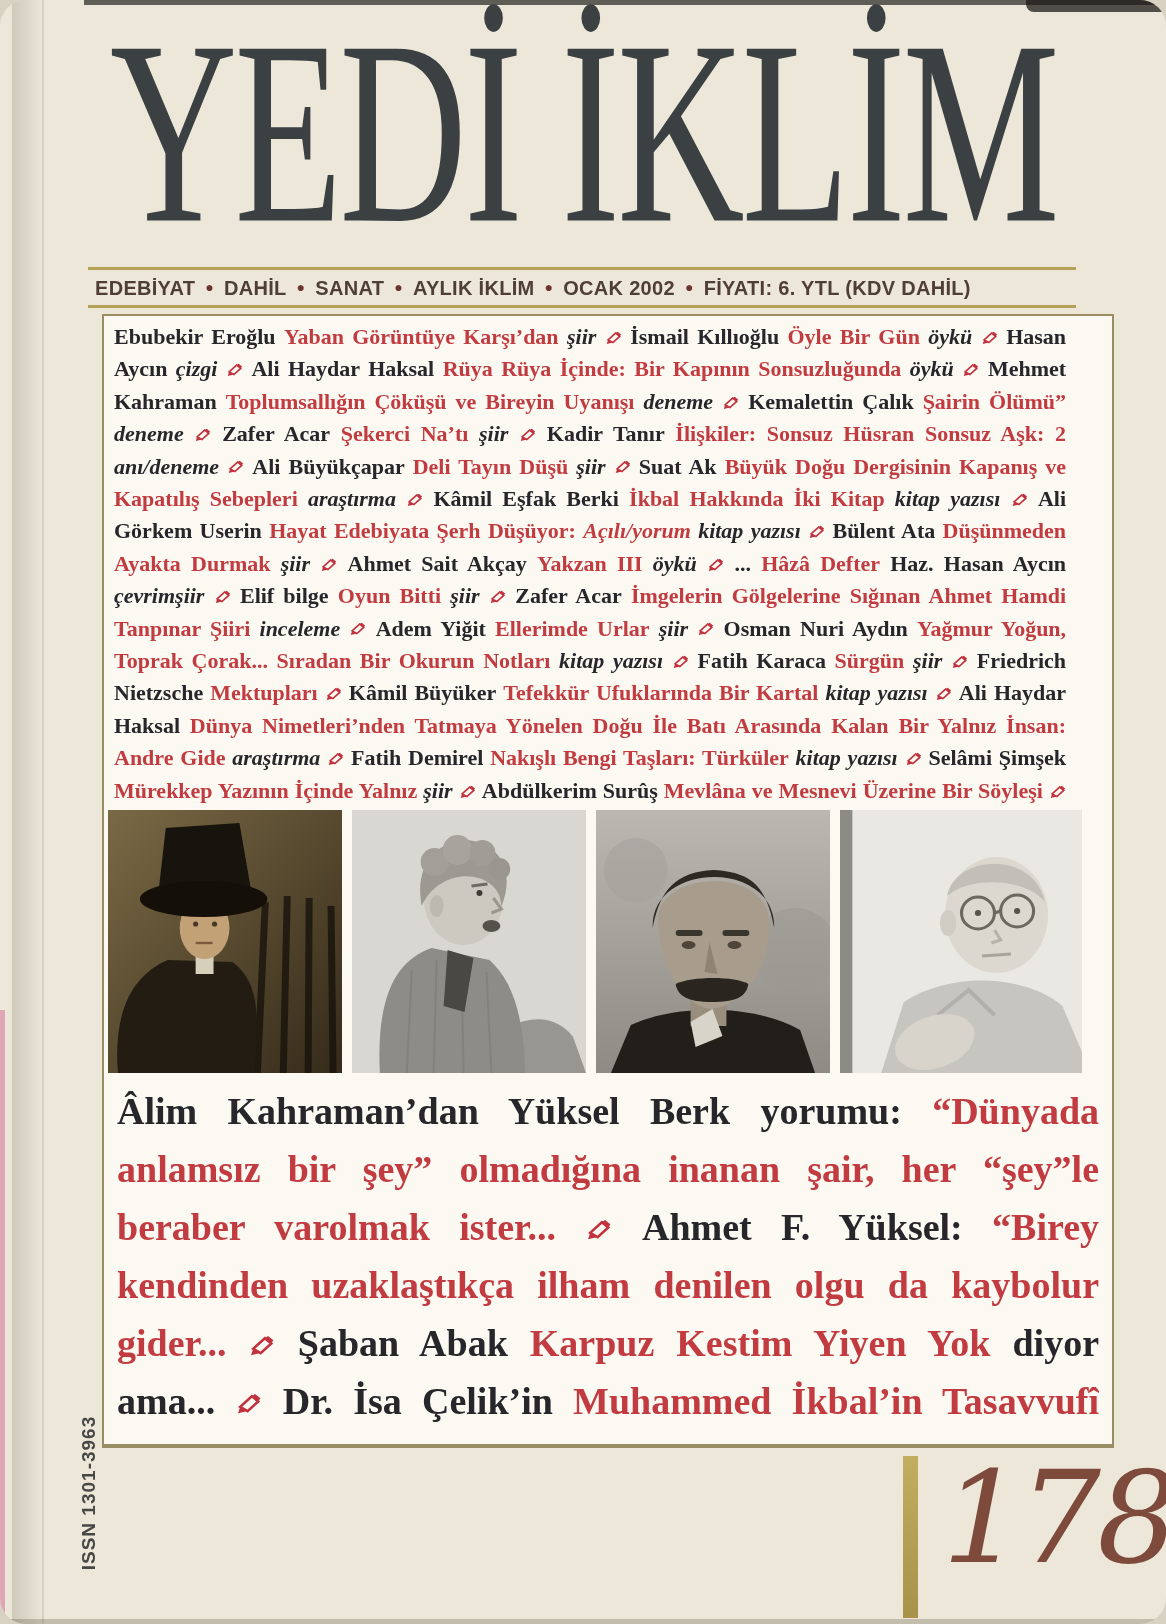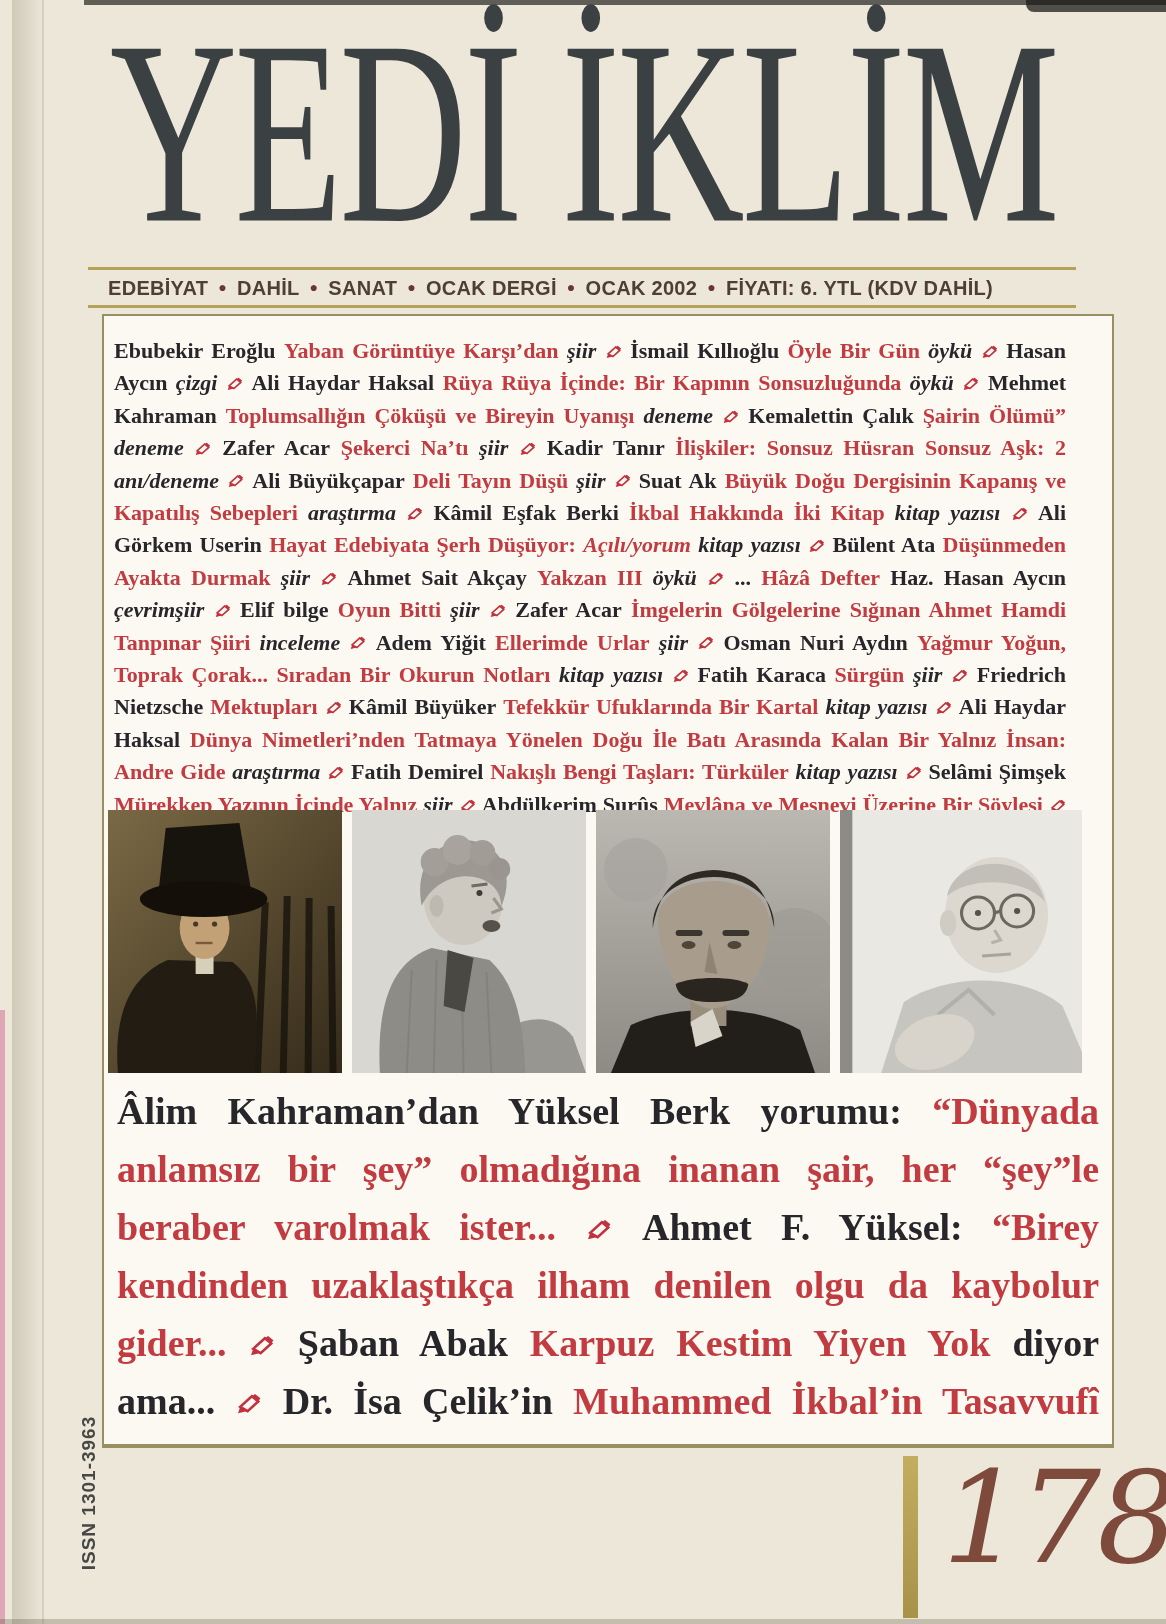--- a/index.html
+++ b/index.html
@@ -1,17 +1,17 @@
 <!DOCTYPE html>
 <html><head>
 <meta charset="utf-8">
 <style>
   html,body{margin:0;padding:0;background:#d8d2c2;}
   .page{position:relative;width:1166px;height:1624px;background:#ece7d8;overflow:hidden;
-        font-family:"Liberation Serif",serif;}
+        font-family:"Liberation Serif",serif;border-radius:26px;}
   
   .top-edge{position:absolute;top:0;left:84px;right:0;height:5px;background:#24231f;opacity:.7;}
   .top-corner{position:absolute;top:0;right:0;width:140px;height:12px;background:#1c1b18;opacity:.75;border-radius:0 0 0 8px;}
   .spine{position:absolute;top:0;left:12px;width:32px;height:100%;
          background:linear-gradient(90deg,rgba(110,100,78,.22),rgba(70,62,48,.10) 45%,rgba(0,0,0,0));}
   .spine-line{position:absolute;top:0;left:42px;width:2px;height:100%;background:rgba(95,85,60,.15);}
   .pink-edge{position:absolute;left:0;top:1010px;bottom:0;width:5px;background:rgba(205,70,130,.40);}
   .bottom-edge{position:absolute;left:0;right:0;bottom:0;height:5px;background:rgba(70,63,48,.25);}
 
   
@@ -19,29 +19,29 @@
             display:flex;align-items:center;justify-content:center;}
   .masthead h1{margin:0;font-weight:400;font-size:252px;line-height:1;color:#3b4143;
                letter-spacing:-4px;transform:scale(0.70,1.04);transform-origin:center;white-space:nowrap;}
 
   
   .rule{position:absolute;left:88px;width:988px;height:3px;background:#b3a258;}
   .rule-top{top:267px;}
   .rule-bottom{top:305px;}
   .info-bar{position:absolute;top:272px;left:95px;width:980px;height:33px;
             display:flex;align-items:center;font-family:"Liberation Sans",sans-serif;
-            font-weight:700;font-size:20px;color:#4f3e36;letter-spacing:.3px;white-space:nowrap;margin-left:13px;}
+            font-weight:700;font-size:20px;color:#4f3e36;letter-spacing:.3px;white-space:nowrap;}
   .info-bar .dot{color:#6e352f;font-size:14px;margin:0 10px;line-height:1;transform:translateY(-2px);}
 
   
   .content-frame{position:absolute;left:102px;top:314px;width:1012px;height:1134px;
                  box-sizing:border-box;border:2px solid #9a8e63;border-bottom-width:4px;
                  background:#fbf9f1;}
 
-  .contents-text{position:absolute;top:19px;left:10px;width:952px;height:488px;margin:0;
+  .contents-text{position:absolute;top:5px;left:10px;width:952px;height:488px;margin:0;
                  overflow:hidden;font-size:22px;line-height:32.4px;text-align:justify;
                  text-align-last:justify;color:#26262b;}
   .seg-a,.seg-x{color:#26262b;font-weight:700;}
   .seg-t{color:#c23b40;font-weight:700;}
   .seg-ti{color:#c23b40;font-weight:700;font-style:italic;}
   .seg-g{color:#26262b;font-weight:700;font-style:italic;}
   .pen{white-space:nowrap;}
   .pen svg{width:.78em;height:.62em;display:inline-block;vertical-align:-0.02em;}
 
   .photo-row{position:absolute;top:494px;left:4px;height:263px;display:flex;gap:10px;}
@@ -82,21 +82,21 @@
   </header>
 
   <div class="rule rule-top"></div>
   <div class="info-bar">
       <span class="info-item">EDEBİYAT</span>
       <span class="dot">●</span>
       <span class="info-item">DAHİL</span>
       <span class="dot">●</span>
       <span class="info-item">SANAT</span>
       <span class="dot">●</span>
-      <span class="info-item">OCAK DERGİ</span>
+      <span class="info-item">AYLIK İKLİM</span>
       <span class="dot">●</span>
       <span class="info-item">OCAK 2002</span>
       <span class="dot">●</span>
       <span class="info-item">FİYATI: 6. YTL (KDV DAHİL)</span>
     </div>
   <div class="rule rule-bottom"></div>
 
   <section class="content-frame">
 
     <p class="contents-text"><span class="seg-a">Ebubekir Eroğlu</span> <span class="seg-t">Yaban Görüntüye Karşı’dan</span> <span class="seg-g">şiir</span> <span class="pen"><svg viewBox="0 0 24 20">

